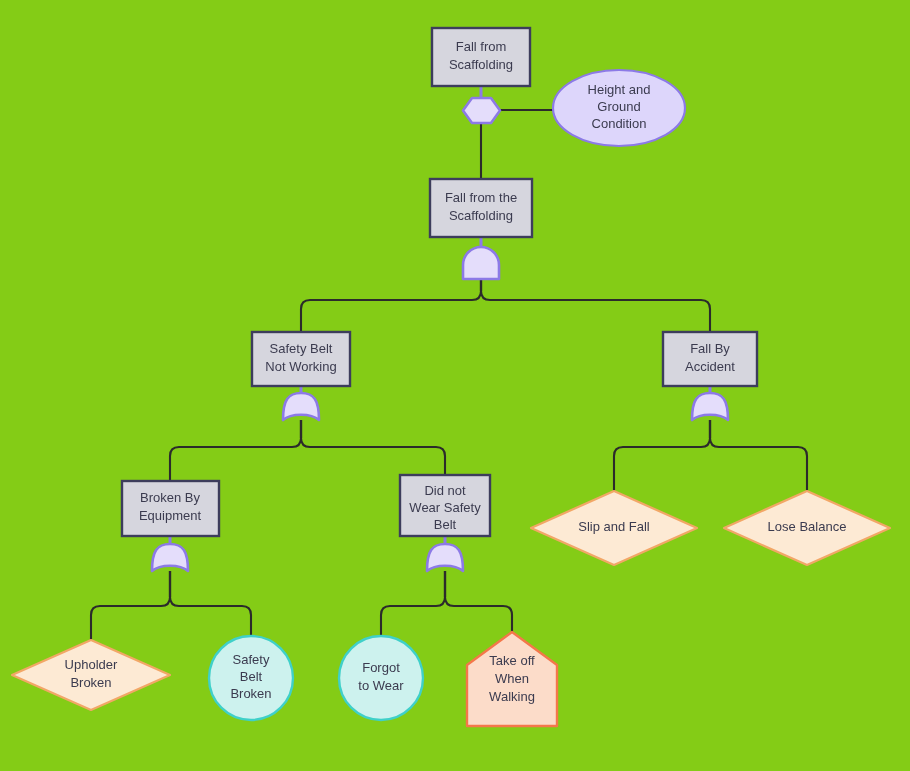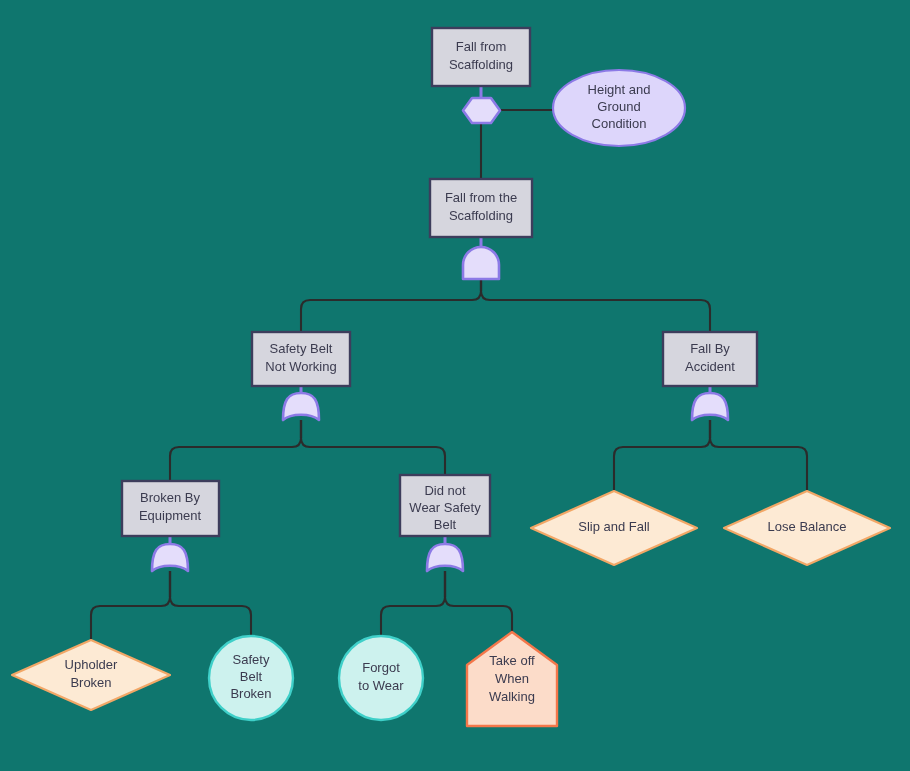--- a/index.html
+++ b/index.html
@@ -8,21 +8,21 @@
     padding: 0;
     background: #ffffff;
   }
   body {
     font-family: "Liberation Sans", sans-serif;
   }
   #diagram-root {
     position: relative;
     width: 910px;
     height: 771px;
-    background: #0f766e;
+    background: #84cc16;
     overflow: hidden;
   }
   #fta-svg {
     position: absolute;
     top: 0;
     left: 0;
     width: 910px;
     height: 771px;
   }
   .node-text {

